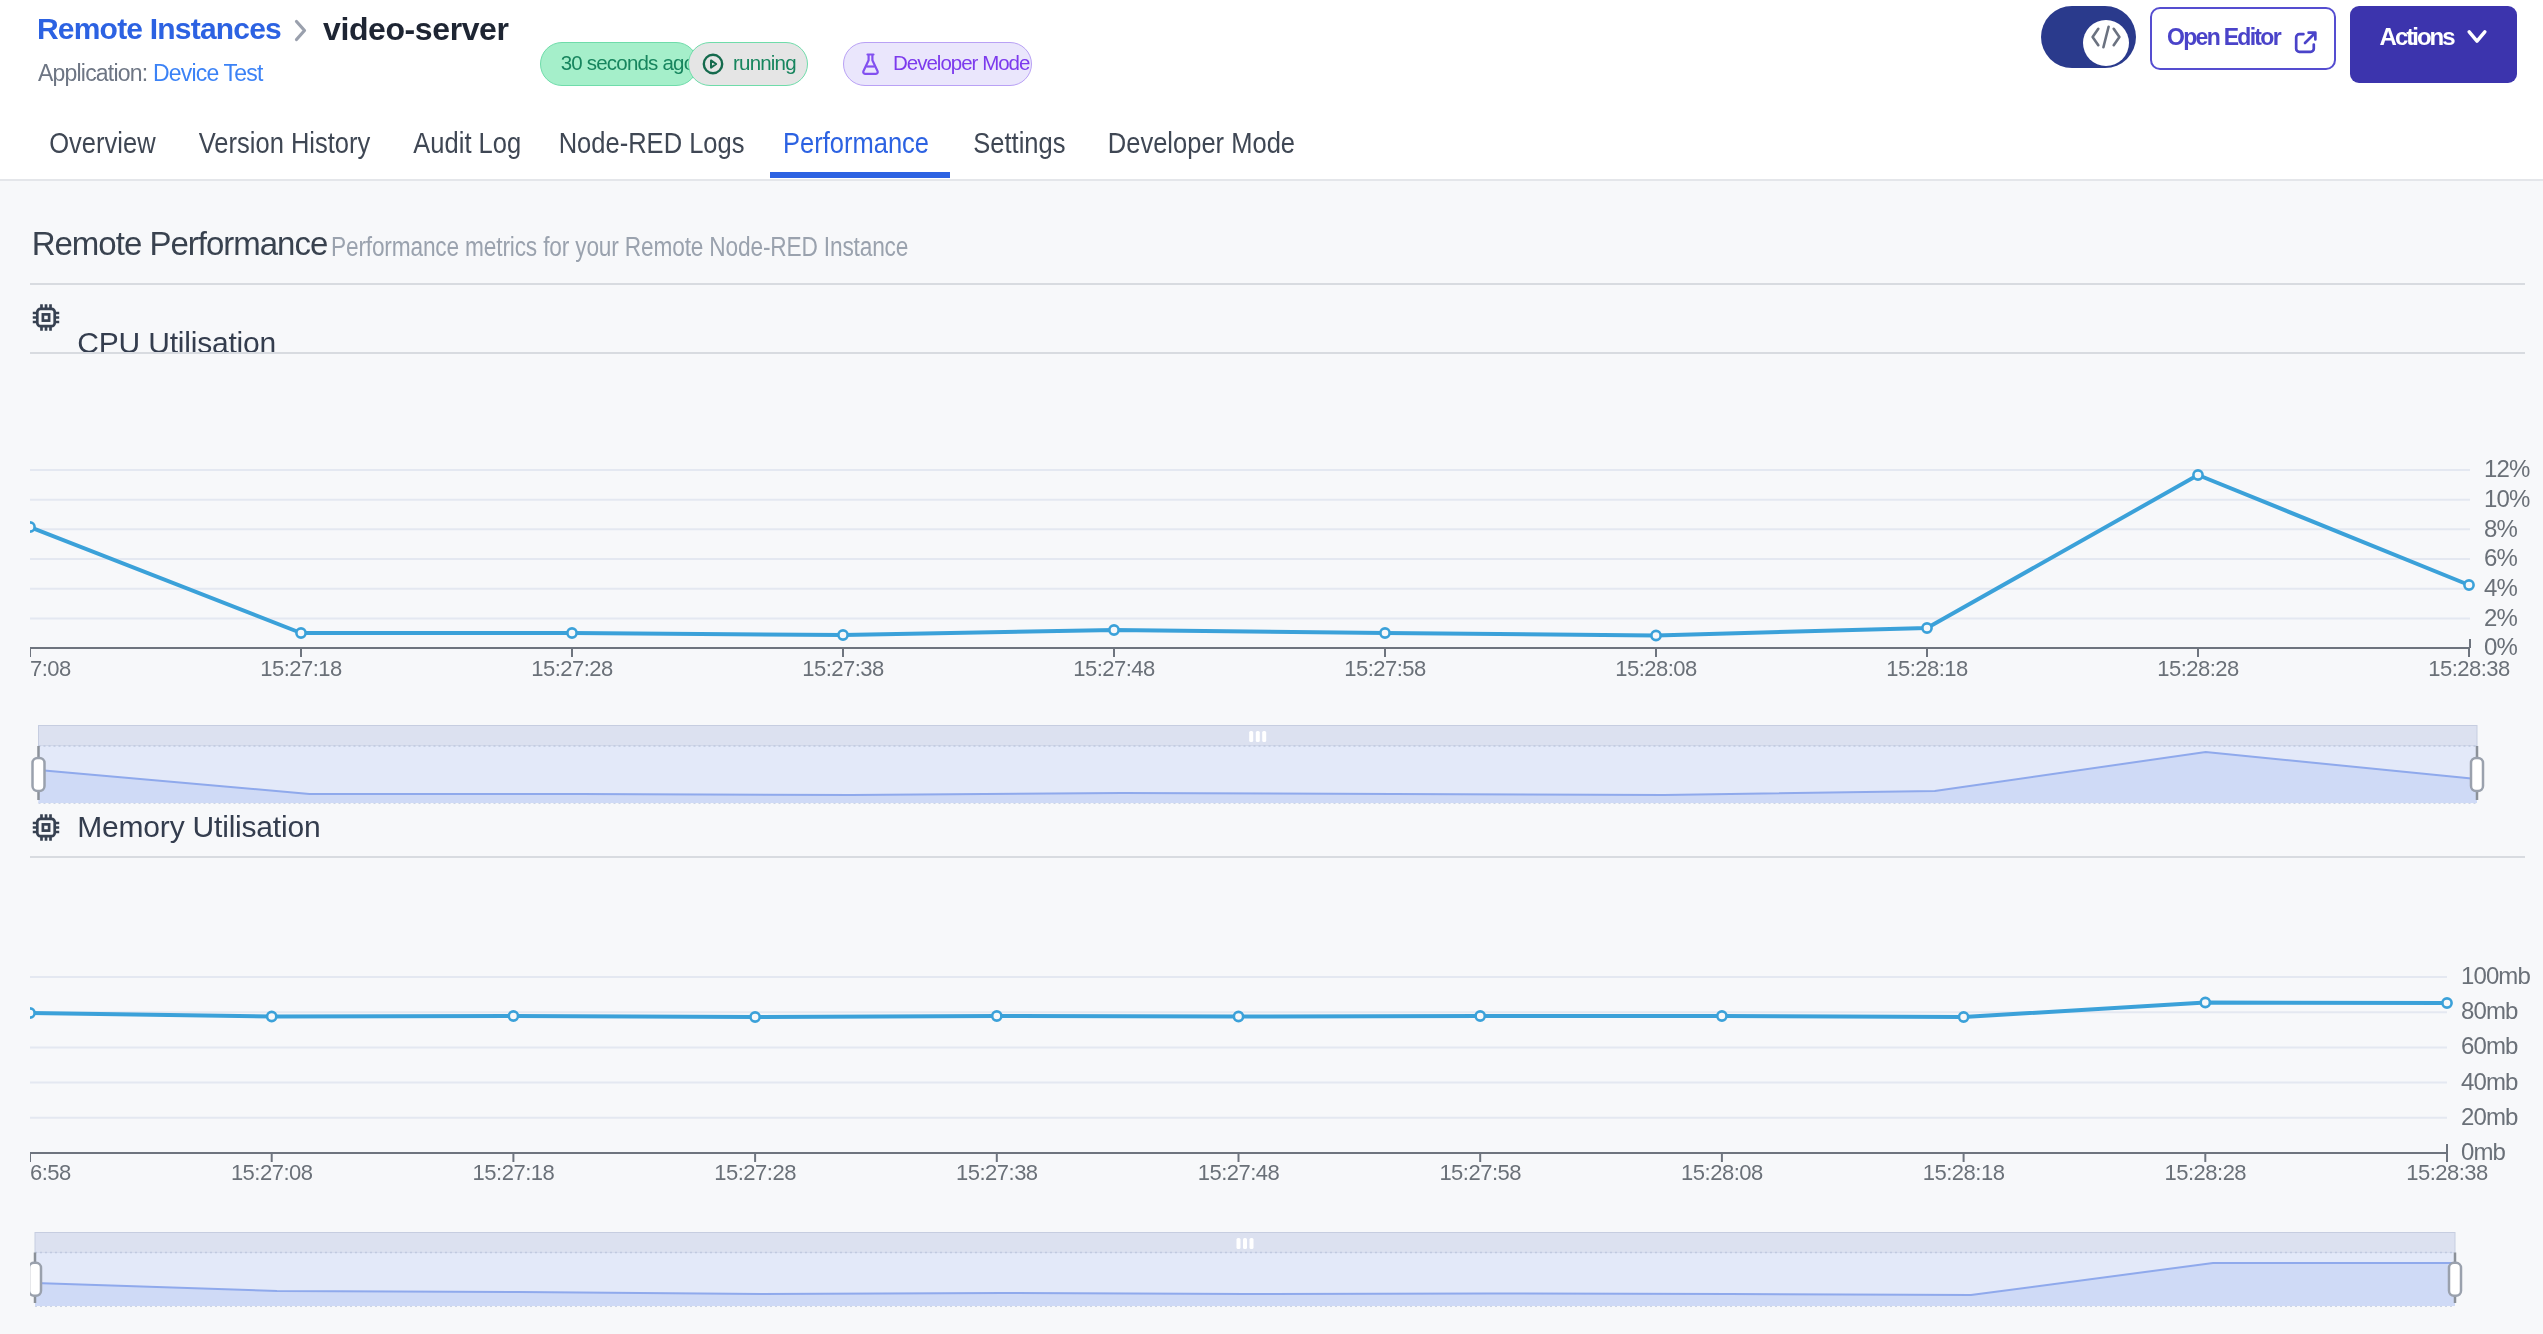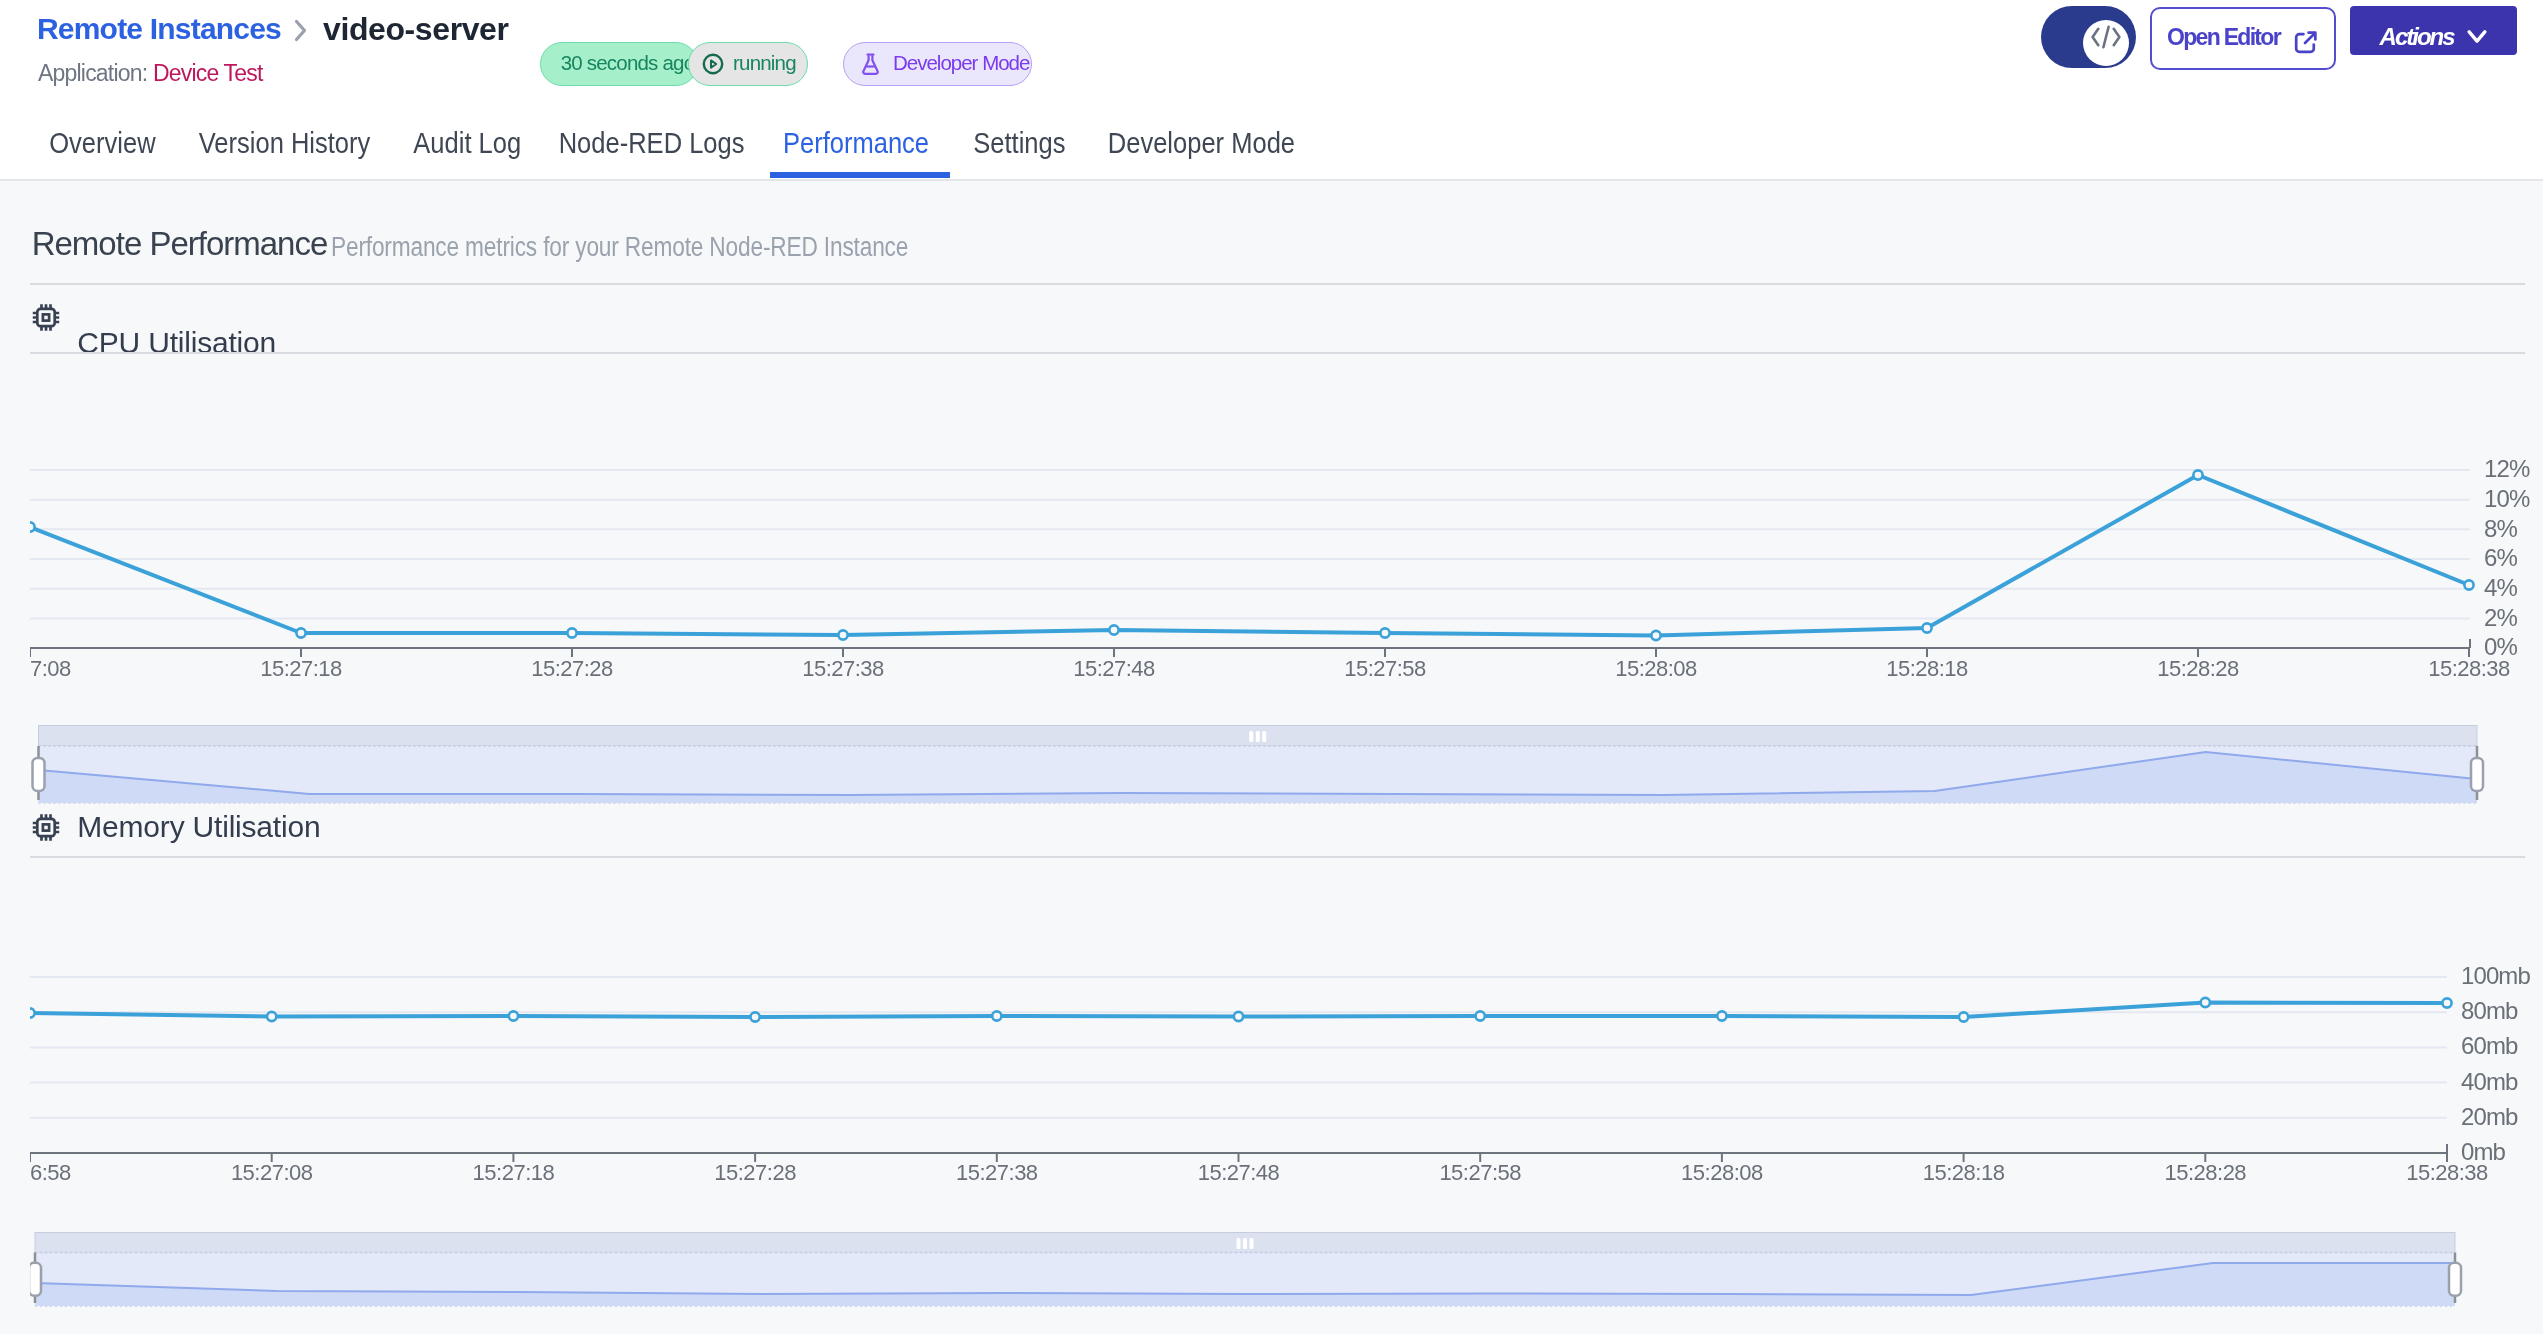--- a/index.html
+++ b/index.html
@@ -7,27 +7,27 @@
 .txt{position:absolute;line-height:1;white-space:nowrap;}
 
 #bc-ri{left:37px;top:14px;font-size:30px;font-weight:700;color:#2c62e2;letter-spacing:-0.8px;}
 #bc-vs{left:323px;top:12.7px;font-size:32px;font-weight:700;color:#1e2533;letter-spacing:-0.4px;}
 .pill{position:absolute;top:6.9px;height:43.7px;border-radius:22px;box-sizing:border-box;display:flex;align-items:center;margin-top:35px;}
 #pill1{left:539.7px;width:158.5px;background:#a5efca;border:1.5px solid #6fdcaa;}
 #pill2{left:688px;width:120px;background:#e5e5e5;border:1.5px solid #6fdcaa;}
 #pill3{left:843px;width:189px;background:#eae6fc;border:1.5px solid #b9a1f5;}
 .pilltx{font-size:20.5px;line-height:1;letter-spacing:-0.8px;white-space:nowrap;}
 #app-line{left:38px;top:62.4px;font-size:23px;color:#6e7684;letter-spacing:-0.8px;}
-#app-line a{color:#be185d;text-decoration:none;}
+#app-line a{color:#3b82f6;text-decoration:none;}
 
 #toggle{left:2041px;top:6px;width:95px;height:62px;border-radius:31px;background:#2a3a8c;}
 #toggle .knob{position:absolute;left:41.8px;top:13.8px;width:46.4px;height:46.4px;border-radius:50%;background:#ffffff;}
 #btn-open{left:2150px;top:7px;width:186px;height:63px;border:2.5px solid #554dd0;border-radius:10px;background:#ffffff;box-sizing:border-box;text-align:center;}
 #btn-open .t{position:absolute;left:15px;top:17px;line-height:1;font-size:23px;font-weight:700;color:#4a43c9;letter-spacing:-1.7px;}
-#btn-act{left:2349.6px;top:6px;width:167px;height:49px;border-radius:4px;background:#3c34ad;font-style:italic;}
+#btn-act{left:2349.6px;top:6px;width:167px;height:77px;border-radius:9px;background:#3c34ad;}
 #btn-act .t{position:absolute;left:30px;top:19px;line-height:1;font-size:24px;font-weight:700;color:#ffffff;letter-spacing:-2px;}
 
 .tab{position:absolute;top:126.8px;font-size:29px;color:#3f4754;transform:scaleX(0.88);}
 #tab-underline{left:770px;top:172.2px;width:180px;height:5.5px;background:#2c62e2;}
 
 #content{left:0;top:179px;width:2543px;height:1155px;background:#f7f8fa;border-top:2px solid #e4e6ea;box-sizing:border-box;}
 #rp-h{left:31.7px;top:227px;font-size:33px;color:#39424f;font-weight:400;letter-spacing:-1px;}
 #rp-sub{left:331.4px;top:234px;font-size:27px;color:#9aa2ae;letter-spacing:-0.2px;transform:scaleX(0.84);transform-origin:0 0;}
 .divider{position:absolute;left:30px;width:2495px;height:2px;background:#d8dbe0;}
 .sec-label{position:absolute;left:77.3px;font-size:30px;color:#343d4e;letter-spacing:-0.2px;}

